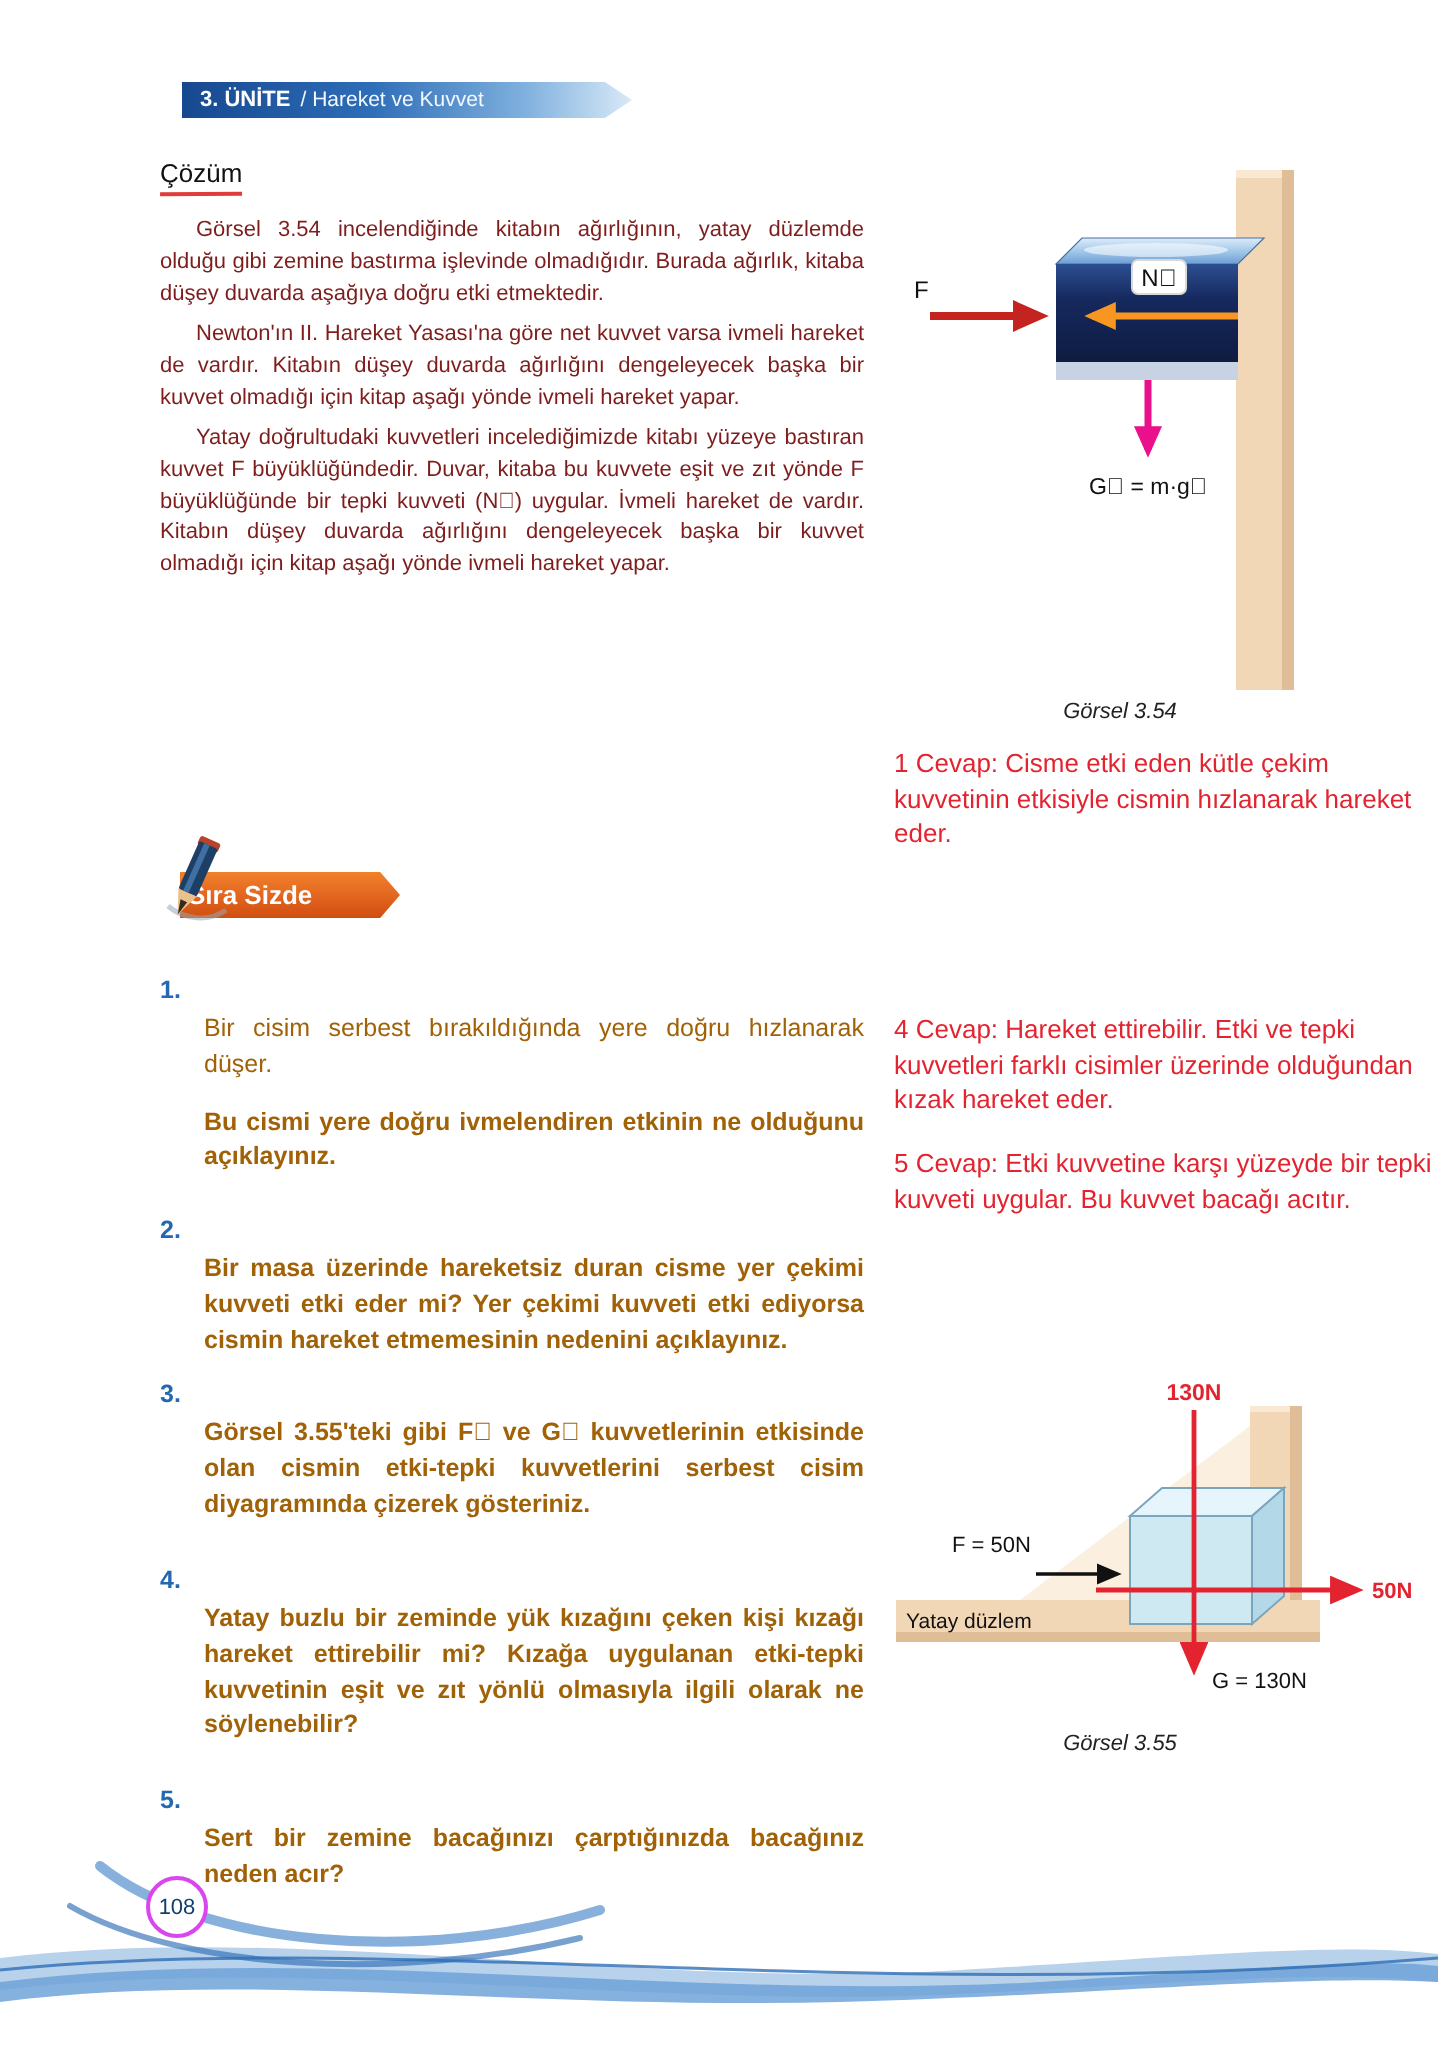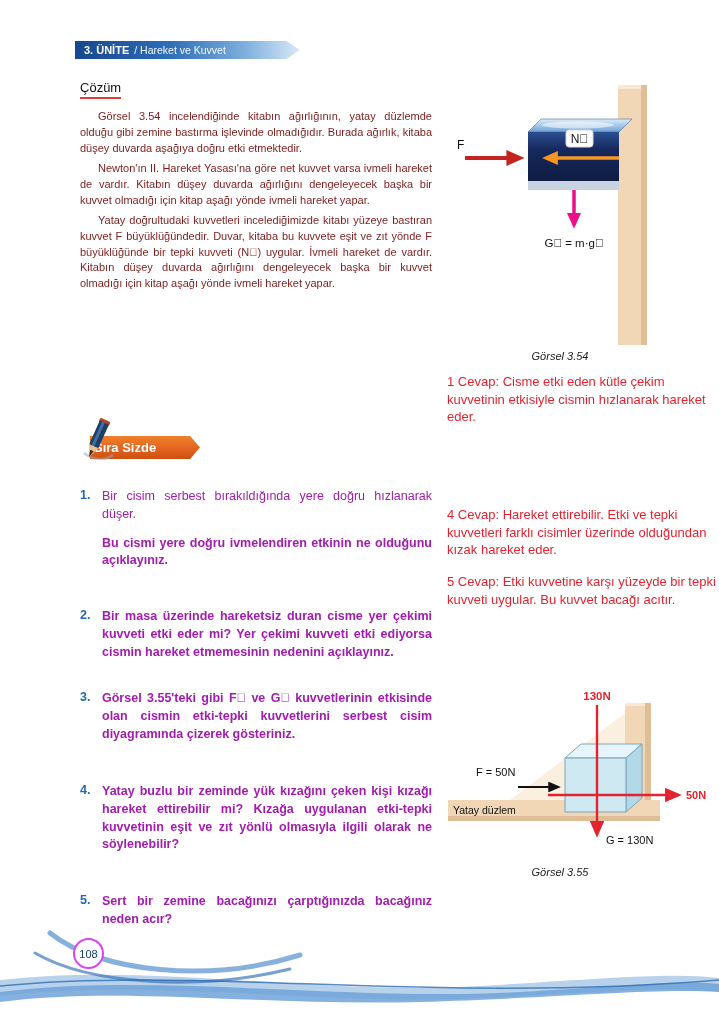--- a/index.html
+++ b/index.html
@@ -2,21 +2,21 @@
 <html><head>
 <meta charset="utf-8">
 <style>
   * { margin:0; padding:0; box-sizing:border-box; }
   html,body { background:#ffffff; }
   body { font-family:"Liberation Sans", sans-serif; }
   .page { position:relative; width:719px; height:1024px; background:#fff; overflow:hidden; margin:0 auto; }
 
   
   .unit-banner {
-    position:absolute; left:75px; top:41px; width:225px; height:18px;
+    position:absolute; left:91px; top:41px; width:225px; height:18px;
     display:flex; align-items:center; gap:5px; padding:0 14px 0 9px;
     background:linear-gradient(90deg,#16488f 0%,#2e6db8 42%,#7fb0de 76%,#d9e9f7 100%);
     clip-path:polygon(0 0, 94% 0, 100% 50%, 94% 100%, 0 100%);
   }
   .unit-name { color:#ffffff; font-weight:bold; font-size:11px; white-space:nowrap; }
   .unit-title { color:#f2f8fe; font-size:10.5px; white-space:nowrap; }
 
   
   .solution { position:absolute; left:80px; top:78px; width:352px; }
   .cozum {
@@ -37,21 +37,21 @@
     display:flex; align-items:center; padding-left:4px;
     clip-path:polygon(0 0, 91% 0, 100% 50%, 91% 100%, 0 100%);
     box-shadow:2px 3px 4px rgba(0,0,0,.28);
     z-index:2;
   }
   .pencil-wrap { position:absolute; left:78px; top:417px; z-index:3; }
 
   
   .question { position:absolute; left:80px; width:352px; display:flex; gap:7px; }
   .q-num { color:#2368b0; font-weight:bold; font-size:12.5px; width:15px; flex:none; }
-  .q-body { font-size:12.5px; line-height:1.42; text-align:justify; color:#a21caf; flex:1; }
+  .q-body { font-size:12.5px; line-height:1.42; text-align:justify; color:#a16207; flex:1;margin-top:18px; }
   .q-body p + p { margin-top:11px; }
   .q-intro { font-weight:normal; }
   .q-bold { font-weight:bold; }
 
   
   .figure { position:absolute; background:#fff; }
   .fig-caption {
     position:absolute; font-size:11px; font-style:italic; color:#222; text-align:center;
   }
   .answer { position:absolute; color:#e32430; font-size:13px; line-height:1.36; }

